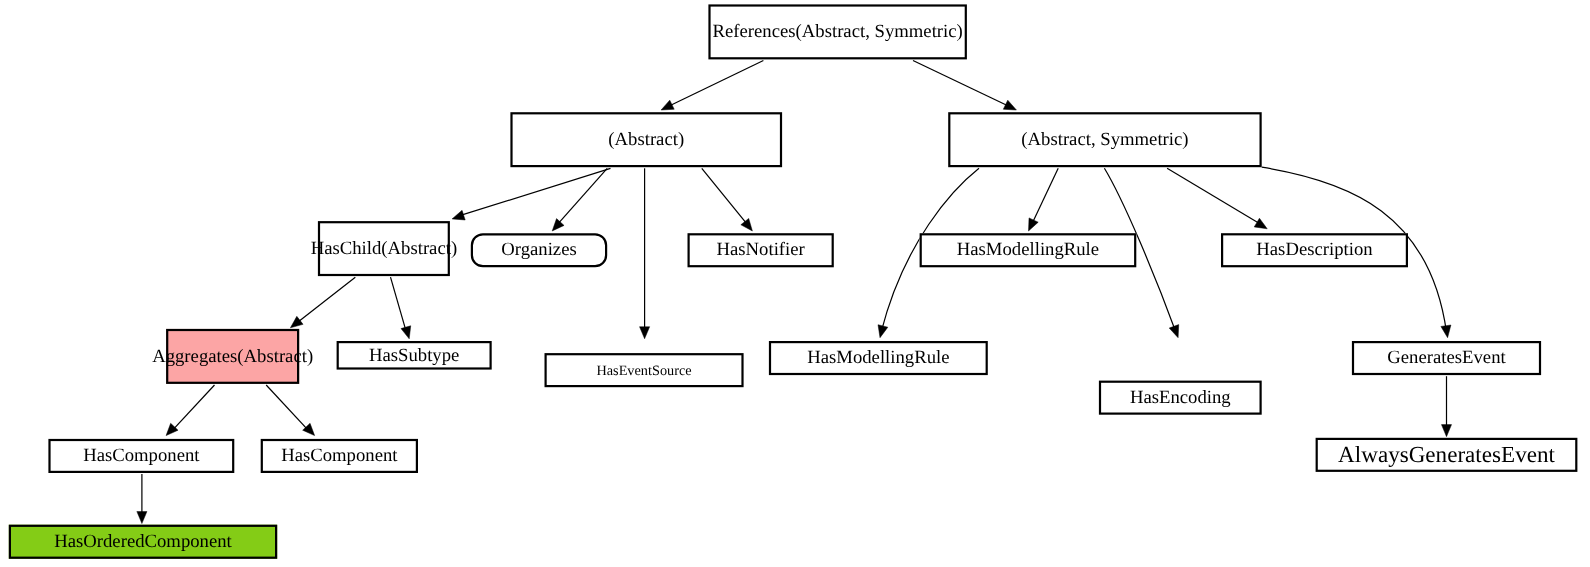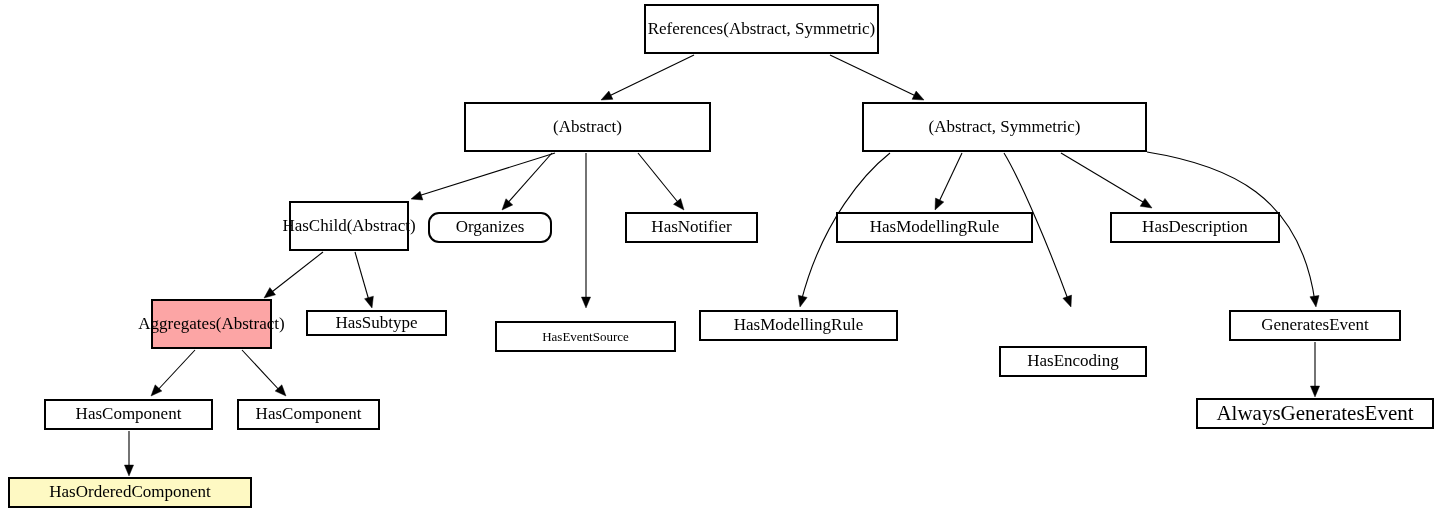--- a/index.html
+++ b/index.html
@@ -183,17 +183,17 @@
       </div>
       <div class="node-box" style="left: 44px; top: 399px; width: 169px; height: 31px; border-color: rgb(0, 0, 0); background: rgb(255, 255, 255); font-size: 17px;">
         <span class="node-line">HasComponent</span>
       </div>
       <div class="node-box" style="left: 237px; top: 399px; width: 143px; height: 31px; border-color: rgb(0, 0, 0); background: rgb(255, 255, 255); font-size: 17px;">
         <span class="node-line">HasComponent</span>
       </div>
       <div class="node-box" style="left: 1196px; top: 398px; width: 238px; height: 31px; border-color: rgb(0, 0, 0); background: rgb(255, 255, 255); font-size: 21px;">
         <span class="node-line">AlwaysGeneratesEvent</span>
       </div>
-      <div class="node-box" style="left: 8px; top: 477px; width: 244px; height: 31px; border-color: rgb(0, 0, 0); background: #fef9c3; font-size: 17px;">
+      <div class="node-box" style="left: 8px; top: 477px; width: 244px; height: 31px; border-color: rgb(0, 0, 0); background: #84cc16; font-size: 17px;">
         <span class="node-line">HasOrderedComponent</span>
       </div>
     </div>
 </div>
 
 </body></html>

